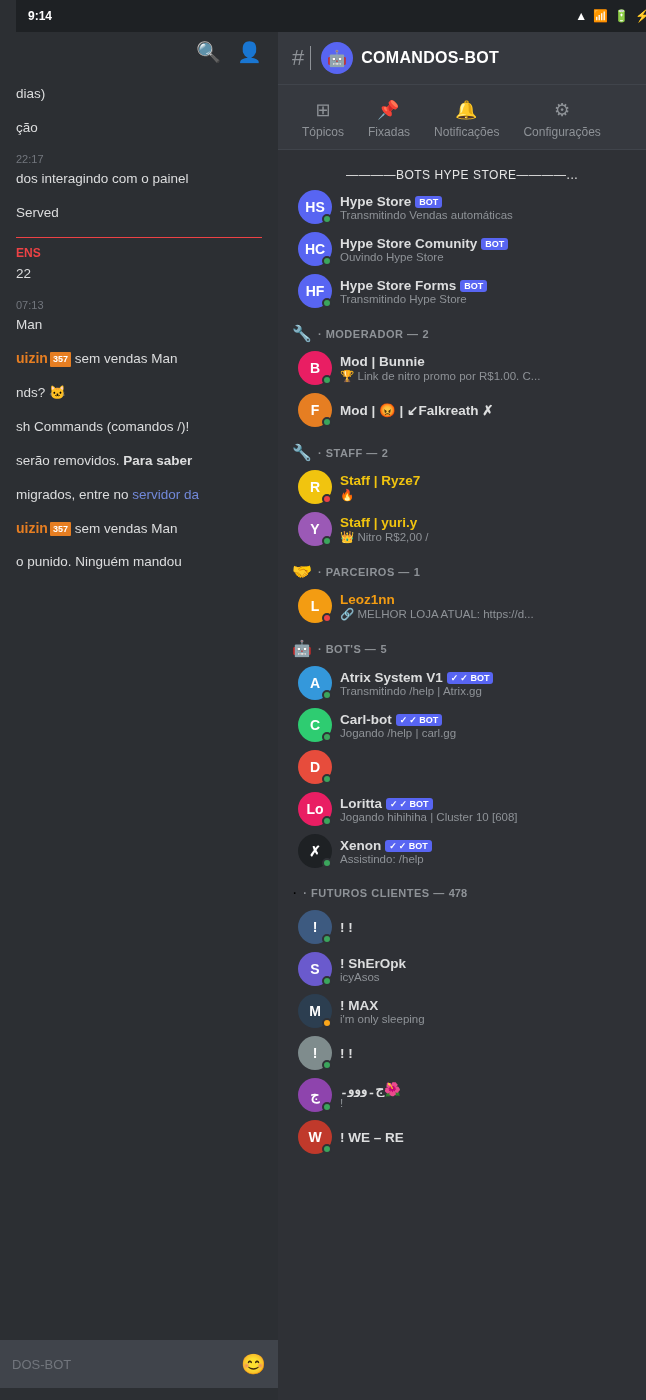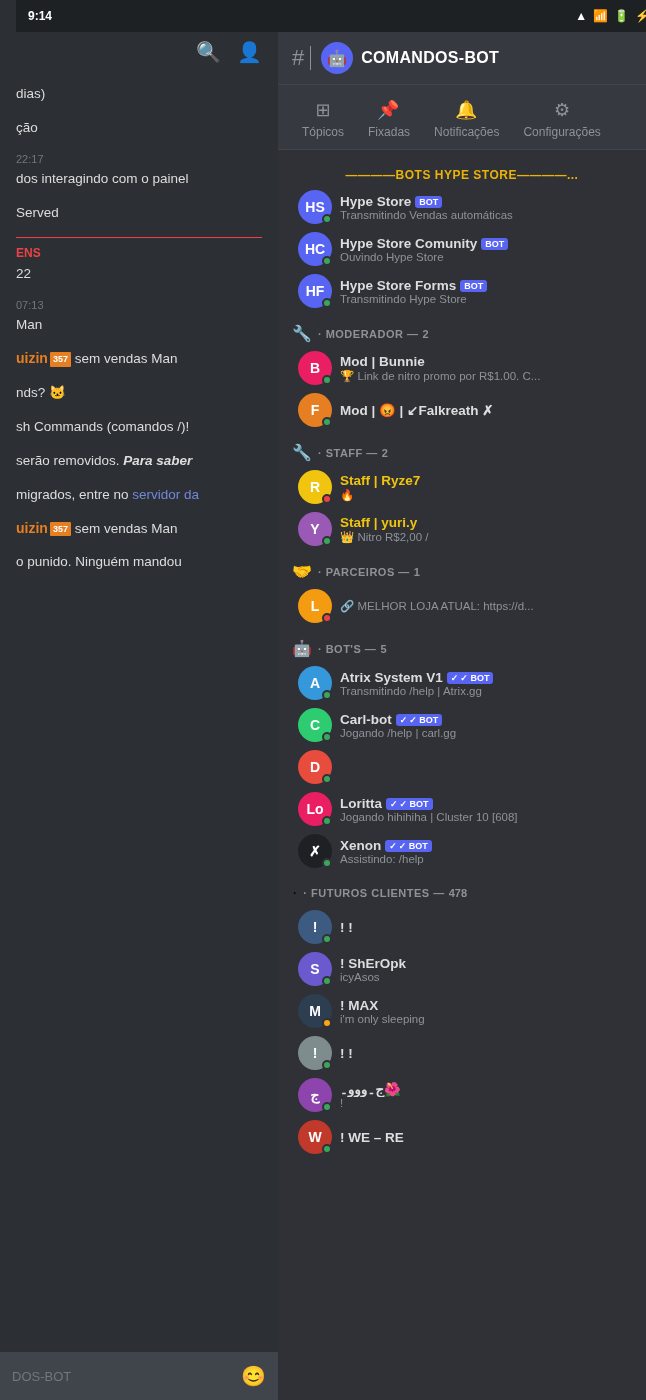--- a/index.html
+++ b/index.html
@@ -50,21 +50,21 @@
       color: #dcddde;
       font-size: 14px;
     }
     .chat-msg {
       margin-bottom: 14px;
       line-height: 1.4;
     }
     .chat-timestamp { color: #72767d; font-size: 11px; margin-bottom: 2px; }
     .chat-text { color: #dcddde; font-size: 13.5px; }
     .chat-text .highlight { color: #7289da; }
-    .chat-text .bold { font-weight: 700; font-style: italic; }
+    .chat-text .bold { font-weight: 700; }
     .username-colored { color: #e67e22; font-weight: 600; }
     .username-badge {
       display: inline-block;
       background: #e67e22;
       color: #fff;
       font-size: 9px;
       border-radius: 1px;
       padding: 1px 3px;
       margin-left: 2px;
       vertical-align: middle;
@@ -75,21 +75,21 @@
       margin: 8px 0;
     }
     .section-label {
       color: #ed4245;
       font-size: 12px;
       font-weight: 600;
       margin-bottom: 4px;
     }
     .left-input-bar {
       position: absolute;
-      bottom: 0;
+      bottom: 12px;
       width: 278px;
       height: 48px;
       background: #40444b;
       display: flex;
       align-items: center;
       padding: 0 12px;
       gap: 8px;
     }
     .left-input-placeholder {
       color: #72767d;
@@ -267,23 +267,23 @@
     .role-count {
       color: #8e9297;
       font-size: 11px;
       font-weight: 700;
       margin-left: 4px;
     }
 
     
     .bots-section-title {
       text-align: center;
-      color: #eab308;
+      color: #e5e5e5;
       font-size: 12px;
-      font-weight: 700;
+      font-weight: 400;
       padding: 10px 0 4px;
       letter-spacing: 0.5px;
     }
   </style>
 </head>
 <body>
 
 <div class="status-bar">
   <span class="status-left">9:14</span>
   <div class="status-right">
@@ -472,20 +472,21 @@
           <span class="role-icon">🤝</span>
           <span class="role-name">· PARCEIROS —</span>
           <span class="role-count"> 1</span>
         </div>
         <div class="member-item">
           <div class="member-avatar">
             <div class="avatar-img" style="background: rgb(243, 156, 18);">L</div>
             <div class="status-dot status-dnd"></div>
           </div>
           <div class="member-info">
+            <div class="member-name partner-color"><span>Leoz1nn</span></div>
             <div class="member-activity">🔗 MELHOR LOJA ATUAL: https://d...</div>
           </div>
         </div>
         <div class="section-role-header">
           <span class="role-icon">🤖</span>
           <span class="role-name">· BOT'S —</span>
           <span class="role-count"> 5</span>
         </div>
         <div class="member-item">
           <div class="member-avatar">

